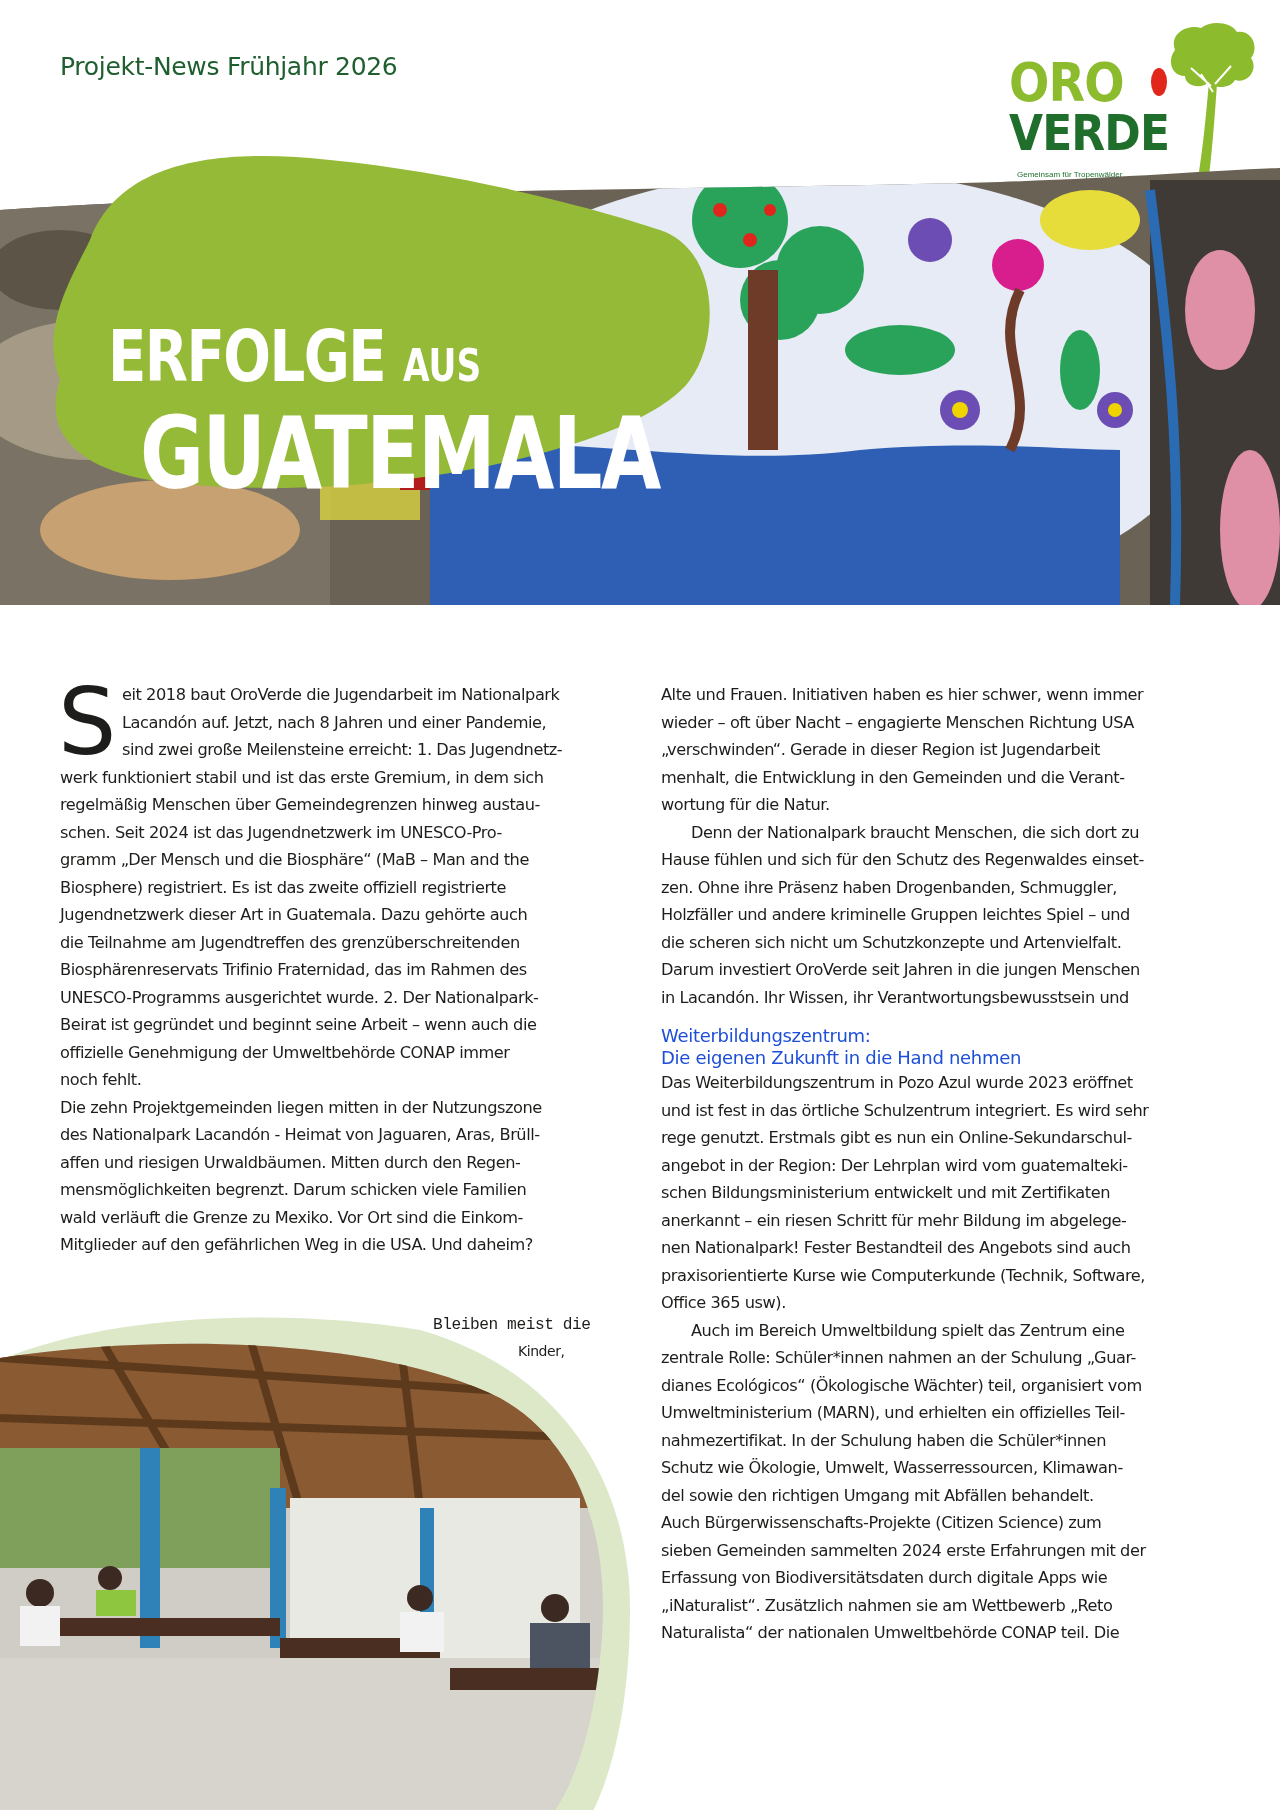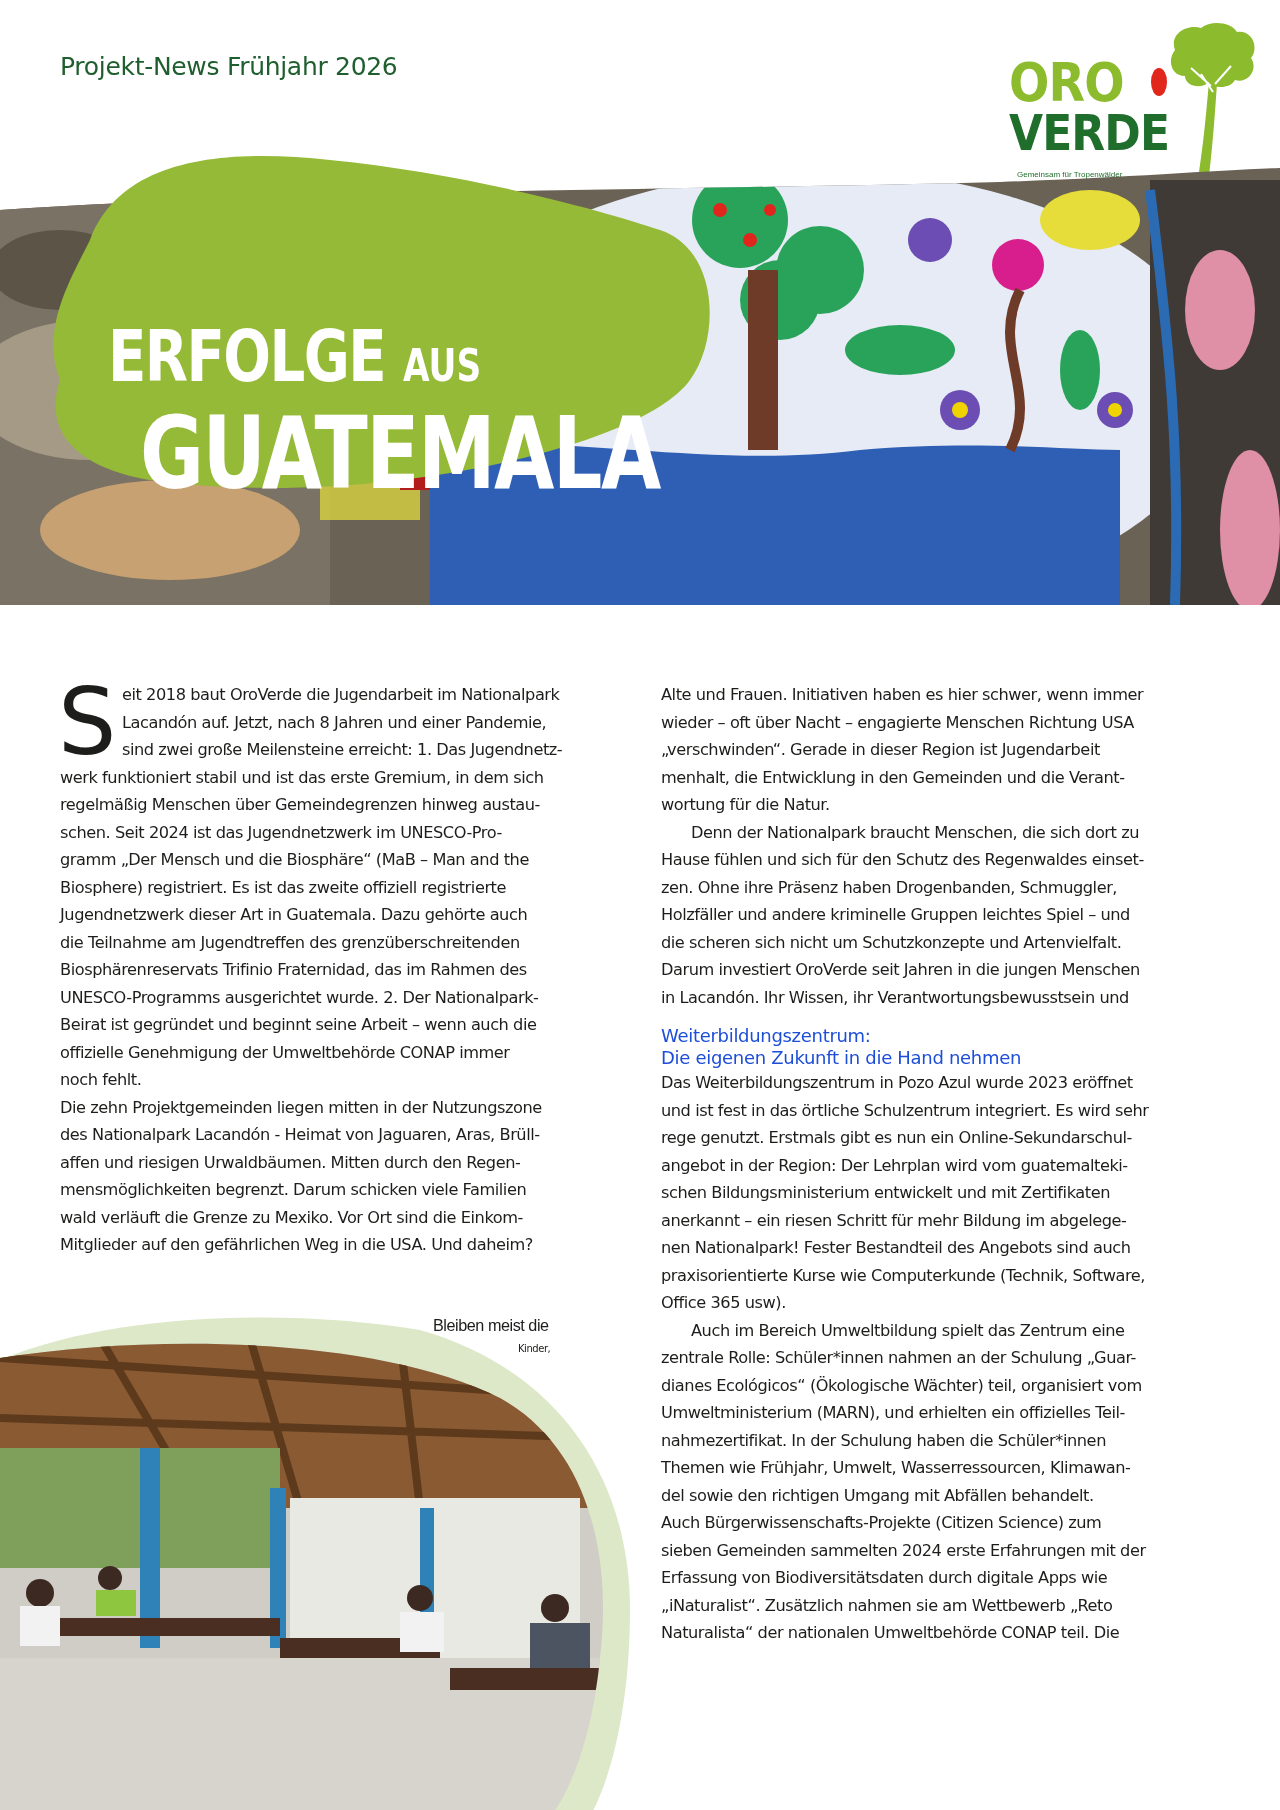--- a/index.html
+++ b/index.html
@@ -32,22 +32,22 @@
   .col { position:absolute; font-family:"DejaVu Sans", sans-serif; font-size:16.2px; line-height:27.5px; color:#1d1d1b; letter-spacing:-0.45px; }
   .col .line { display:block; white-space:nowrap; }
   .col .ind { padding-left:30px; }
   .col-left { left:60px; top:681px; width:560px; }
   .col-right { left:661px; top:681px; width:560px; }
   .h { color:#1d4ed8; font-size:18px; line-height:22px; letter-spacing:-0.3px; display:block; white-space:nowrap; }
   .drop { float:left; font-family:"DejaVu Sans", sans-serif; font-size:92px; line-height:80px; margin:2px 6px 0 -2px; color:#1d1d1b; font-weight:normal; }
 
   .blob-green { position:absolute; left:0; top:1310px; width:640px; height:520px; }
   .photo { position:absolute; left:0; top:1338px; width:610px; height:472px; }
-  .trail-1 { position:absolute; left:433px; top:1316px; font-family:Liberation Sans, sans-serif; font-size:16.2px; letter-spacing:-0.45px; }
-  .trail-2 { position:absolute; left:518px; top:1343px; font-family:"DejaVu Sans", sans-serif; font-size:10px; letter-spacing:-0.45px; }
+  .trail-1 { position:absolute; left:433px; top:1316px; font-family:Liberation Mono, monospace; font-size:16.2px; letter-spacing:-0.45px; }
+  .trail-2 { position:absolute; left:518px; top:1343px; font-family:"DejaVu Sans", sans-serif; font-size:14px; letter-spacing:-0.45px; }
 </style>
 </head>
 <body>
 
 <div class="kicker">Projekt-News Frühjahr 2026</div>
 
 <div class="logo">
   <span class="logo-oro">ORO</span>
   <span class="logo-dot"></span>
   <span class="logo-verde">VERDE</span>
@@ -190,20 +190,20 @@
   <span class="line">schen Bildungsministerium entwickelt und mit Zertifikaten</span>
   <span class="line">anerkannt – ein riesen Schritt für mehr Bildung im abgelege-</span>
   <span class="line">nen Nationalpark! Fester Bestandteil des Angebots sind auch</span>
   <span class="line">praxisorientierte Kurse wie Computerkunde (Technik, Software,</span>
   <span class="line">Office 365 usw).</span>
   <span class="line ind">Auch im Bereich Umweltbildung spielt das Zentrum eine</span>
   <span class="line">zentrale Rolle: Schüler*innen nahmen an der Schulung „Guar-</span>
   <span class="line">dianes Ecológicos“ (Ökologische Wächter) teil, organisiert vom</span>
   <span class="line">Umweltministerium (MARN), und erhielten ein offizielles Teil-</span>
   <span class="line">nahmezertifikat. In der Schulung haben die Schüler*innen</span>
-  <span class="line">Themen wie Frühjahr, Umwelt, Wasserressourcen, Klimawan-</span>
+  <span class="line">Schutz wie Ökologie, Umwelt, Wasserressourcen, Klimawan-</span>
   <span class="line">del sowie den richtigen Umgang mit Abfällen behandelt.</span>
   <span class="line">Auch Bürgerwissenschafts-Projekte (Citizen Science) zum</span>
   <span class="line">sieben Gemeinden sammelten 2024 erste Erfahrungen mit der</span>
   <span class="line">Erfassung von Biodiversitätsdaten durch digitale Apps wie</span>
   <span class="line">„iNaturalist“. Zusätzlich nahmen sie am Wettbewerb „Reto</span>
   <span class="line">Naturalista“ der nationalen Umweltbehörde CONAP teil. Die</span>
 </div>
 
 </body></html>

